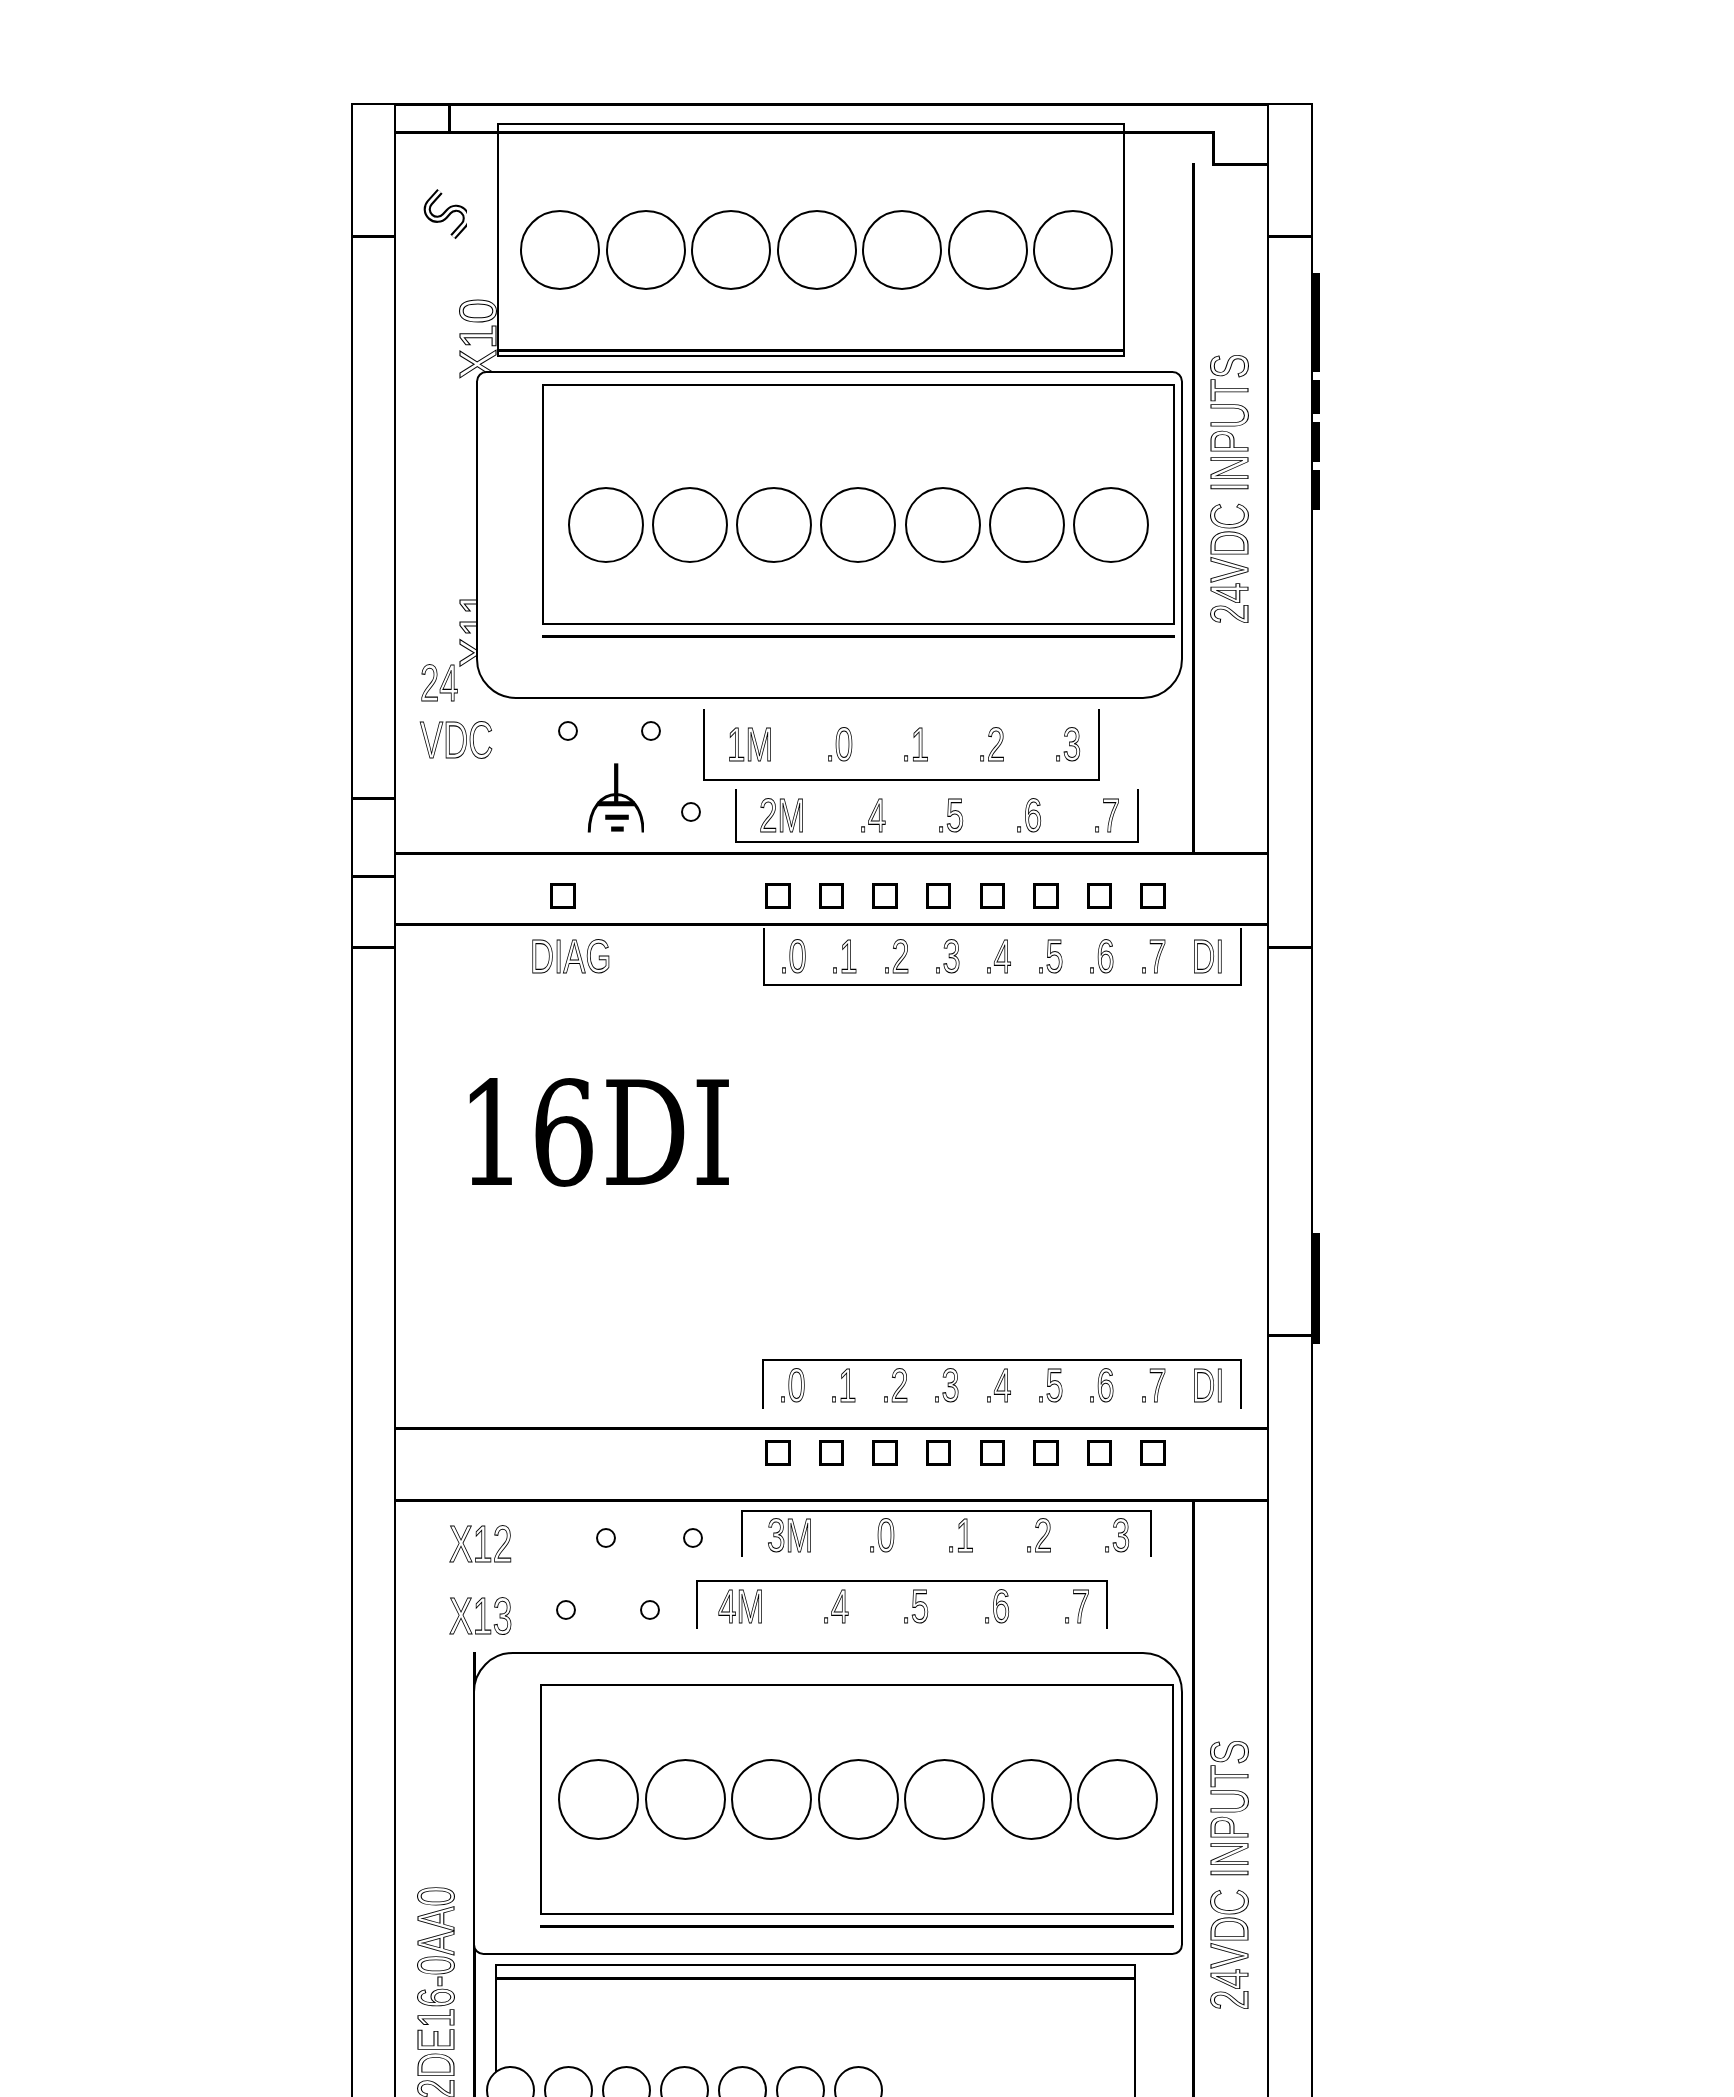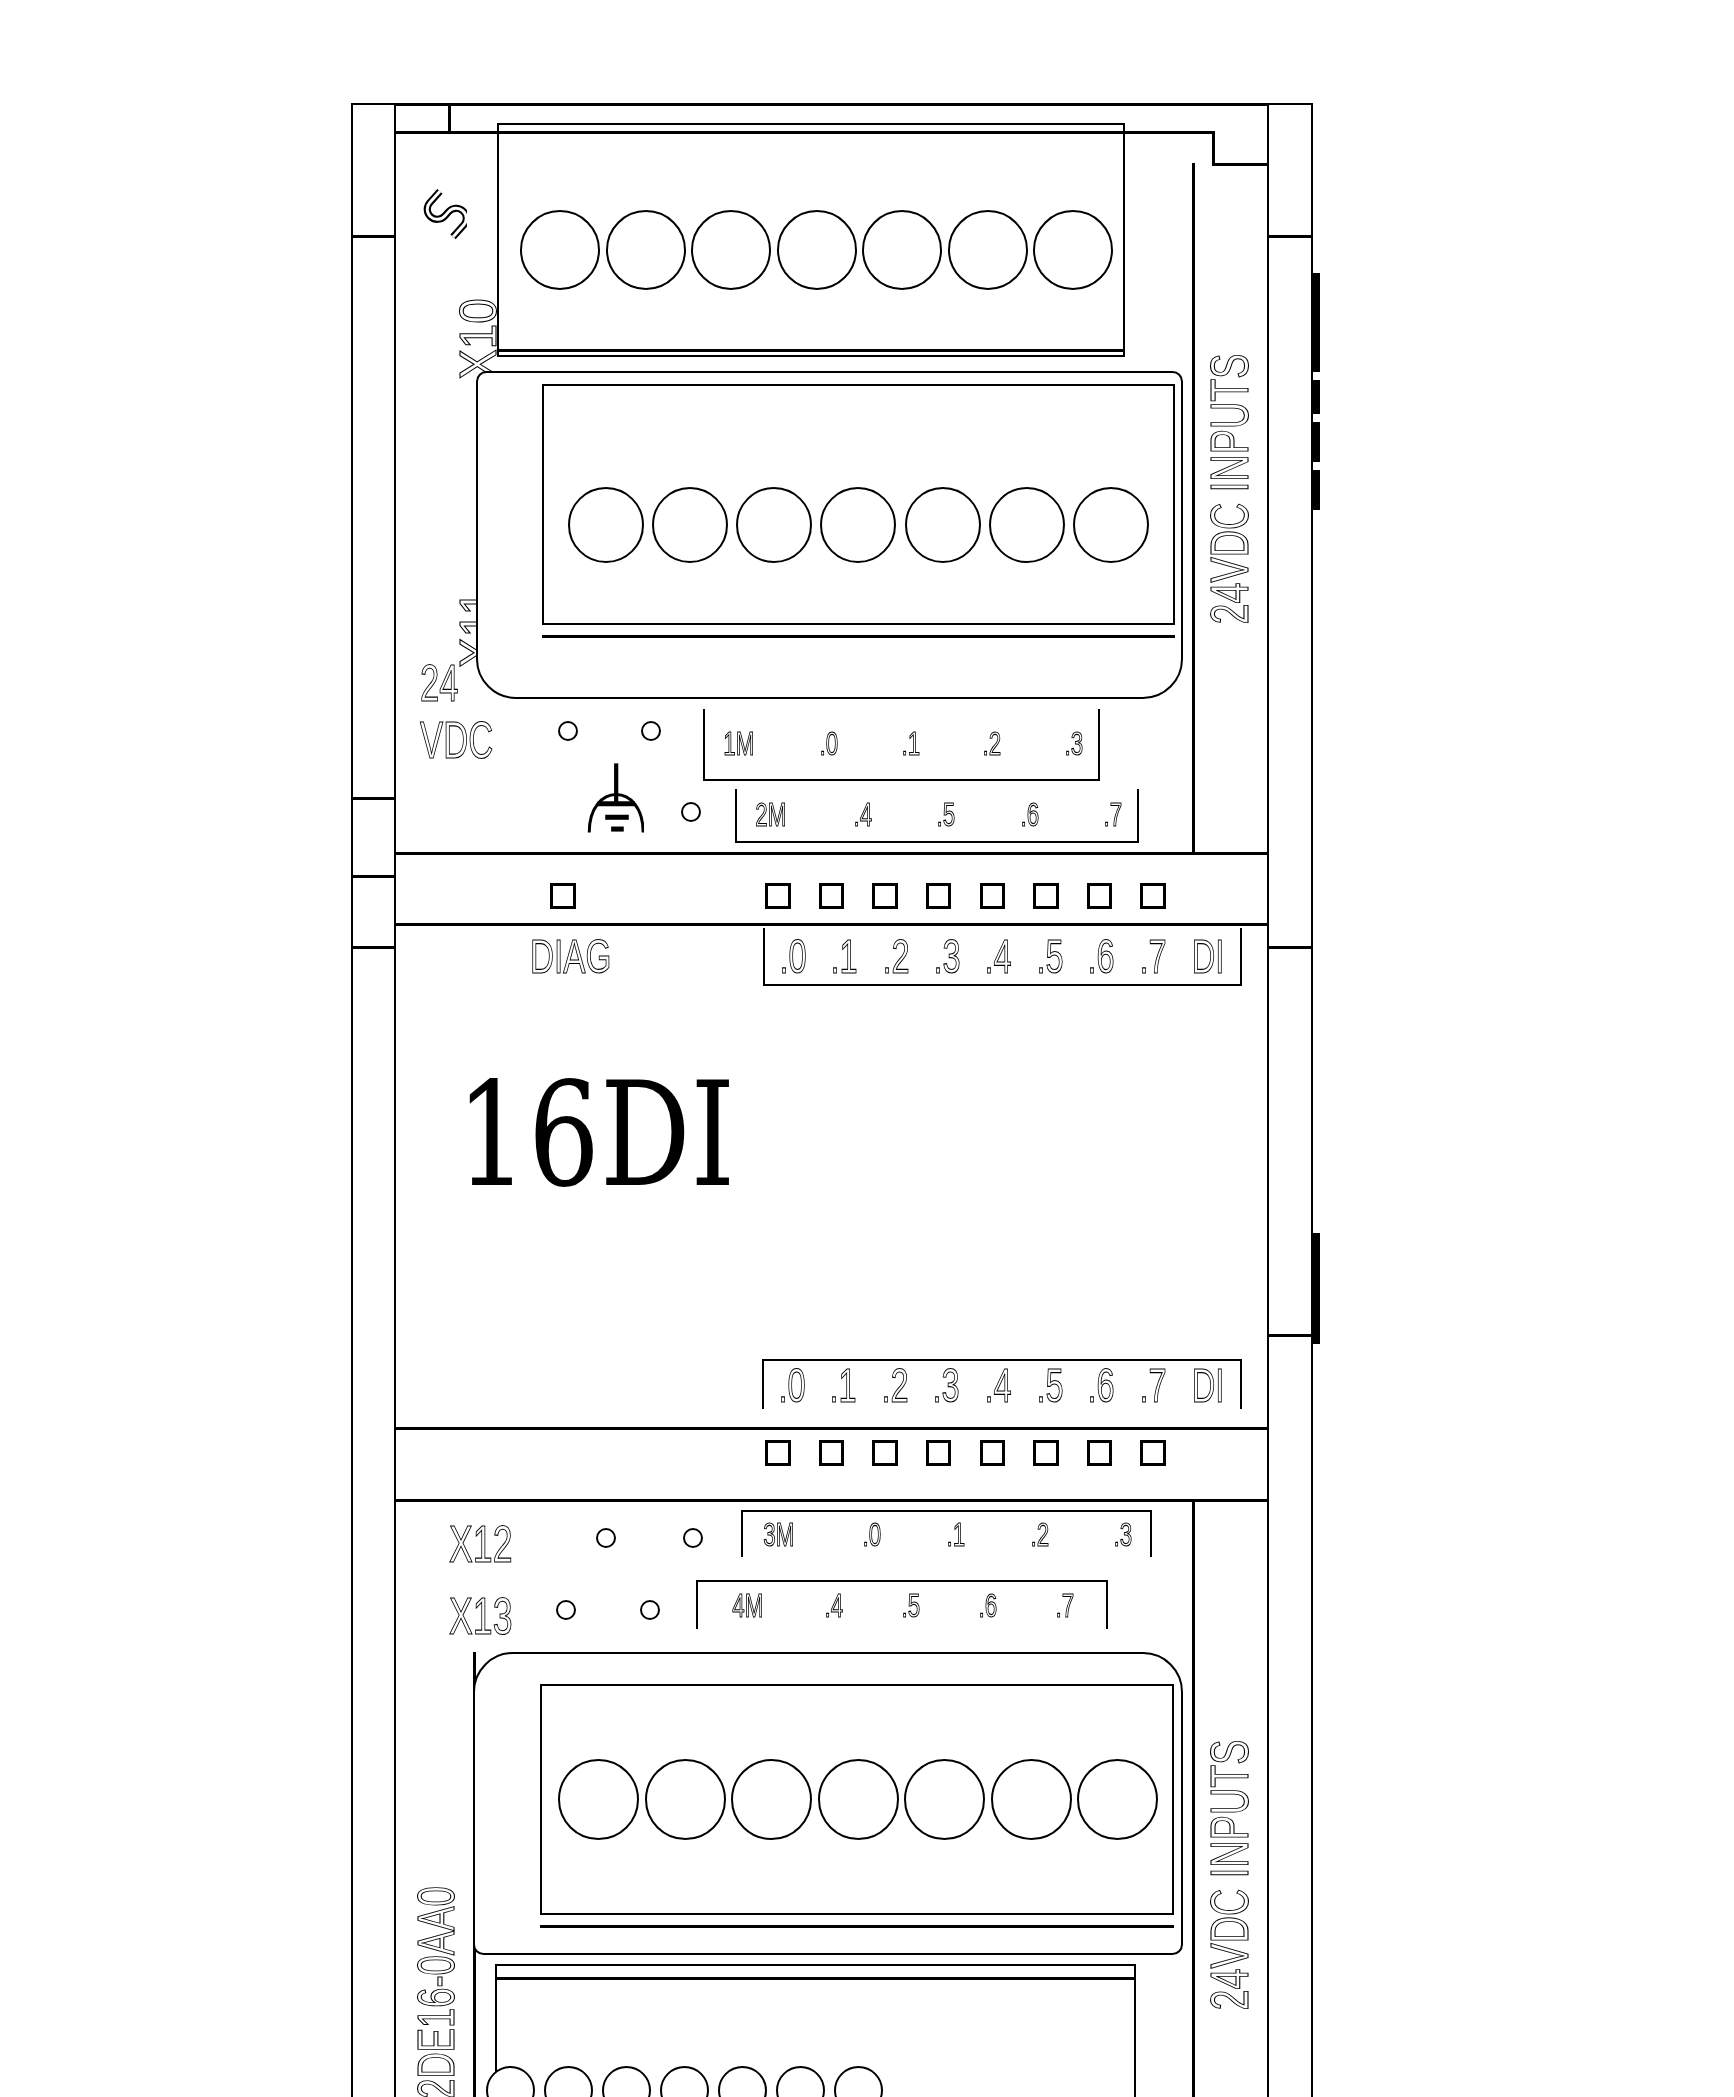--- a/index.html
+++ b/index.html
@@ -24,21 +24,21 @@
   .d180{width:76px;height:76px;}
   .d194{width:81px;height:81px;}
   .d118{width:49px;height:49px;}
   
   .ic{position:absolute;box-sizing:border-box;width:20px;height:20px;border:2.5px solid #000;border-radius:50%;background:#fff;}
   
   .ledrow{position:absolute;display:flex;justify-content:space-between;}
   .led{box-sizing:border-box;width:25.6px;height:26.4px;border:3.8px solid #000;background:#fff;flex:0 0 auto;}
   
   .br{position:absolute;display:flex;justify-content:space-between;align-items:center;
-      box-sizing:border-box;font-size:33px;}
+      box-sizing:border-box;font-size:49px;}
   .br-under{border-left:2.5px solid #000;border-right:2.5px solid #000;border-bottom:2.5px solid #000;}
   .br-over{border-left:2.5px solid #000;border-right:2.5px solid #000;border-top:2.5px solid #000;}
   .br .cell{display:inline-block;transform:scaleX(.68);white-space:nowrap;}
   .busbar{position:absolute;background:#000;}
 </style>
 </head>
 <body>
 
 <div id="canvas">
 
@@ -200,21 +200,21 @@
     <span class="cell">3M</span>
     <span class="cell">.0</span>
     <span class="cell">.1</span>
     <span class="cell">.2</span>
     <span class="cell">.3</span>
   </div>
 
   <div class="cadh h" style="left:449px;top:1587px;font-size:51px;transform:scaleX(.7);">X13</div>
   <div class="ic" style="left:556px;top:1600px;"></div>
   <div class="ic" style="left:640px;top:1600px;"></div>
-  <div class="br br-over h" style="left:696px;top:1580px;width:412px;height:49px;padding:0 27px;">
+  <div class="br br-over h" style="left:696px;top:1580px;width:412px;height:49px;padding:0 9px;">
     <span class="cell">4M</span>
     <span class="cell">.4</span>
     <span class="cell">.5</span>
     <span class="cell">.6</span>
     <span class="cell">.7</span>
   </div>
 
   <div class="frame" style="left:473px;top:1652px;width:710px;height:303px;border-radius:40px 40px 10.5px 10.5px;"></div>
   <div class="frame" style="left:540px;top:1684px;width:634px;height:231px;"></div>
   <div class="hl" style="left:540px;top:1925px;width:634px;"></div>

